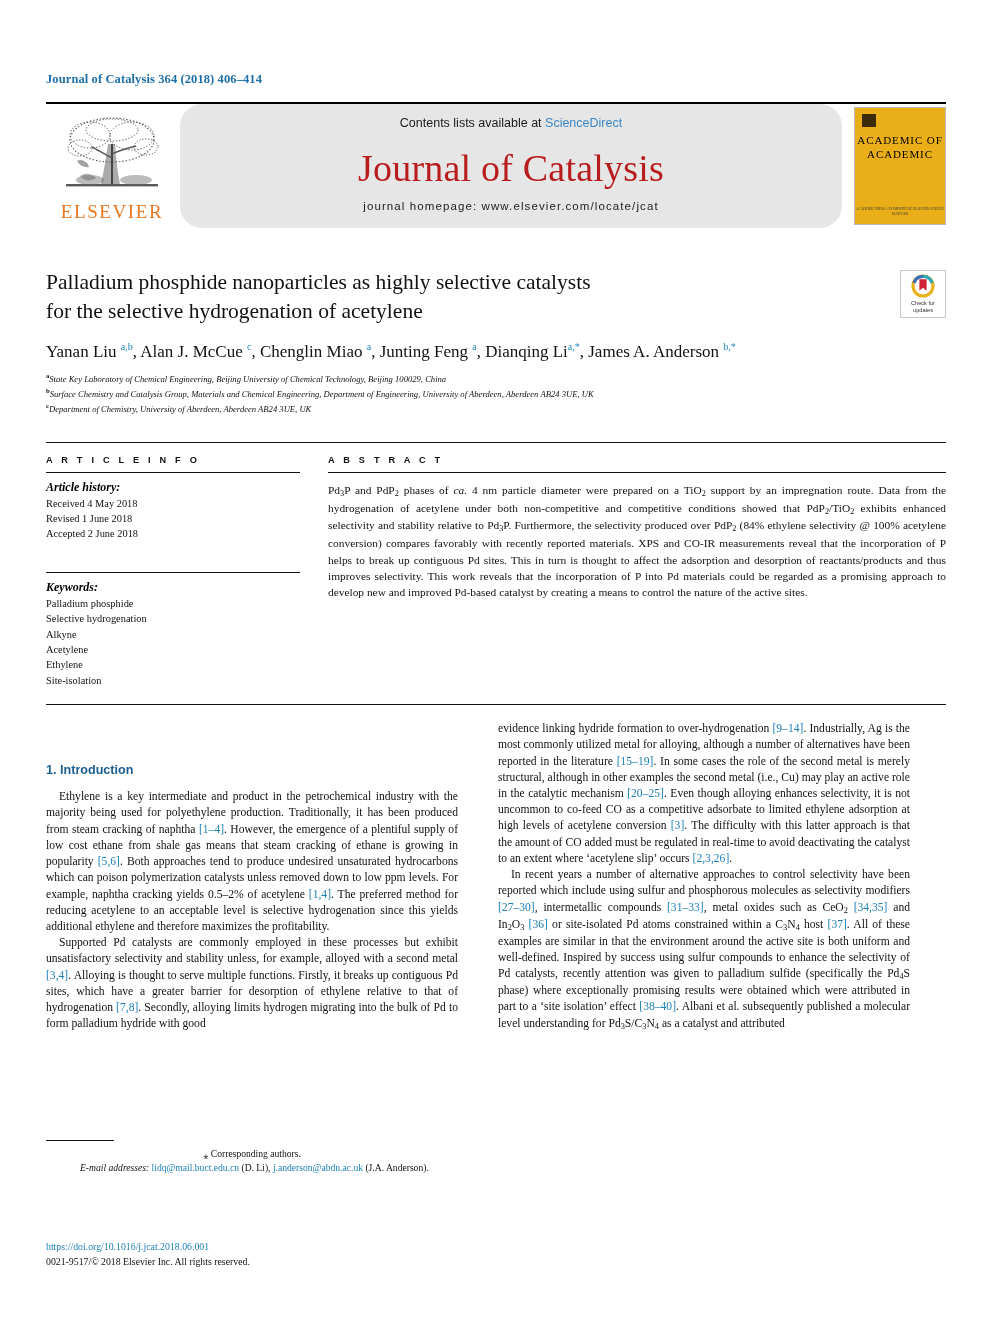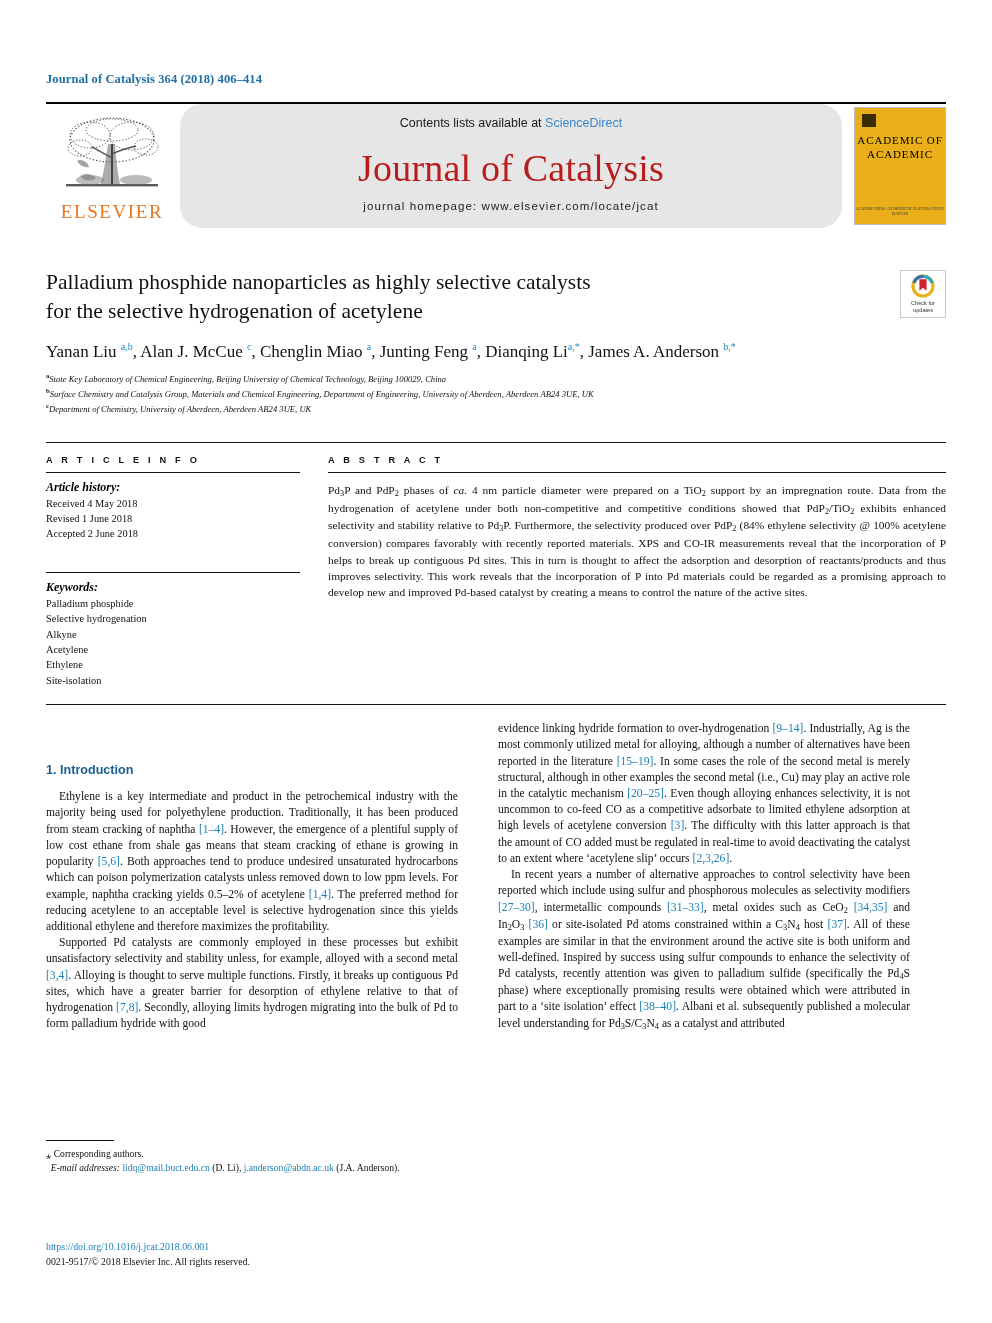--- a/index.html
+++ b/index.html
@@ -227,20 +227,21 @@
   .ref { color: #1b7fb5; }
   .sub { font-size: .72em; vertical-align: -0.28em; }
   em { font-style: italic; }
 
   
   .footnote {
     position: absolute;
     left: 46px;
     top: 1140px;
     width: 412px;
+    text-align: center;
   }
   .fn-rule { border-top: 1px solid #111; width: 68px; margin-bottom: 6px; }
   .fn-text {
     font-family: "Liberation Serif", serif;
     font-size: 9.6px;
     line-height: 1.45;
     color: #111;
   }
   .fn-text .lbl { font-style: italic; }
   .link { color: #1b7fb5; }

